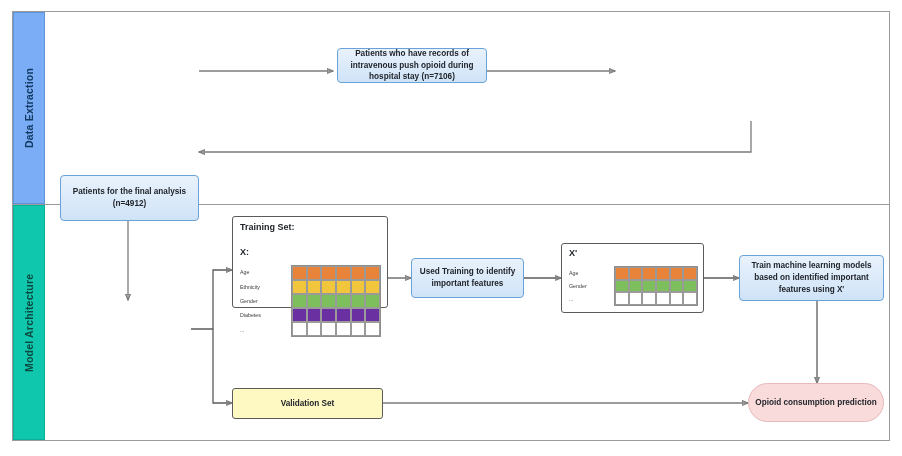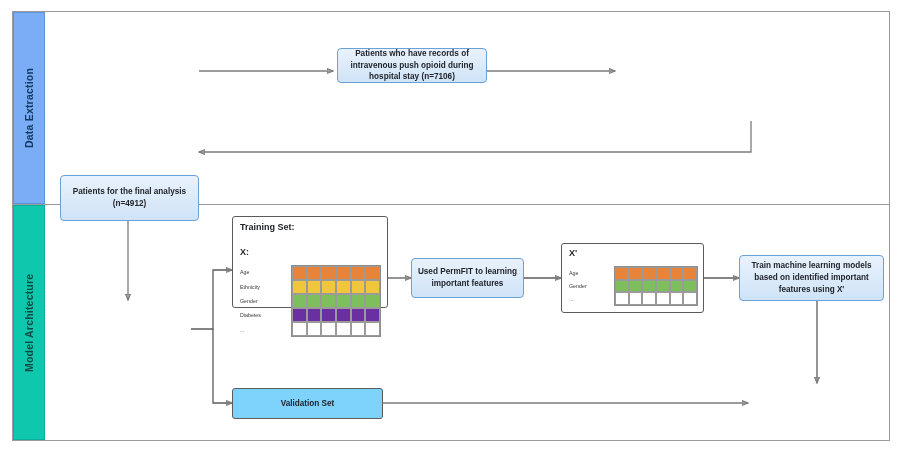--- a/index.html
+++ b/index.html
@@ -25,21 +25,21 @@
               background:#0fc7ad;color:#0a4a42;border-color:#0bb09a;}
 
   
   .node{position:absolute;box-sizing:border-box;display:flex;
         align-items:center;justify-content:center;text-align:center;
         font-size:8.2px;font-weight:bold;line-height:1.45;color:#21252b;
         padding:3px 5px;}
 
   .blue{background:linear-gradient(180deg,#e9f2fc 0%,#cfe3f7 100%);
         border:1.2px solid #6aa2d8;border-radius:4px;}
-  .plain{background:#7dd3fc;border:1.2px solid #5b5b5b;border-radius:3px;}
+  .plain{background:#fef9c3;border:1.2px solid #5b5b5b;border-radius:3px;}
   .pink{background:#fadbdb;border:1.2px solid #e8b9b9;border-radius:22px;}
 
   
   .diamond-wrap{position:absolute;}
   .diamond-wrap svg{position:absolute;left:0;top:0;overflow:visible;}
   .diamond-label{position:absolute;left:0;top:0;width:100%;height:100%;
                  display:flex;align-items:center;justify-content:center;
                  text-align:center;font-size:8.2px;font-weight:bold;
                  line-height:1.5;color:#21252b;white-space:pre-line;}
 
@@ -147,21 +147,21 @@
         <div class="cell" style="background: rgb(106, 47, 160);"></div>
         <div class="cell" style="background: rgb(255, 255, 255);"></div>
         <div class="cell" style="background: rgb(255, 255, 255);"></div>
         <div class="cell" style="background: rgb(255, 255, 255);"></div>
         <div class="cell" style="background: rgb(255, 255, 255);"></div>
         <div class="cell" style="background: rgb(255, 255, 255);"></div>
         <div class="cell" style="background: rgb(255, 255, 255);"></div>
       </div>
   </div>
 
-  <div class="node blue" style="left:411px;top:258px;width:113px;height:40px;">Used PermFIT to learning important features</div>
+  <div class="node blue" style="left:411px;top:258px;width:113px;height:40px;">Used Training to identify important features</div>
 
   <div class="panel" style="left:561px;top:243px;width:143px;height:70px;">
     <div class="panel-sub" style="left:7px;top:4px;">X'</div>
     <div class="rowlabels" id="rs-labels" style="left:7px;top:22px;width:42px;height:40px;">
         <div class="rowlabel" style="height: 33.3333%;">Age</div>
         <div class="rowlabel" style="height: 33.3333%;">Gender</div>
         <div class="rowlabel" style="height: 33.3333%;">...</div>
       </div>
     <div class="grid" id="rs-grid" style="left: 52px; top: 22px; width: 84px; height: 40px; grid-template-rows: repeat(3, 1fr); grid-template-columns: repeat(6, 1fr);">
         <div class="cell" style="background: rgb(232, 131, 58);"></div>
@@ -182,14 +182,15 @@
         <div class="cell" style="background: rgb(255, 255, 255);"></div>
         <div class="cell" style="background: rgb(255, 255, 255);"></div>
         <div class="cell" style="background: rgb(255, 255, 255);"></div>
       </div>
   </div>
 
   <div class="node blue" style="left:739px;top:255px;width:145px;height:46px;">Train machine learning models based on identified important features using X'</div>
 
   <div class="node plain" style="left:232px;top:388px;width:151px;height:31px;">Validation Set</div>
 
+  <div class="node pink" style="left:748px;top:383px;width:136px;height:39px;">Opioid consumption prediction</div>
 
 </div>
 
 </body></html>

